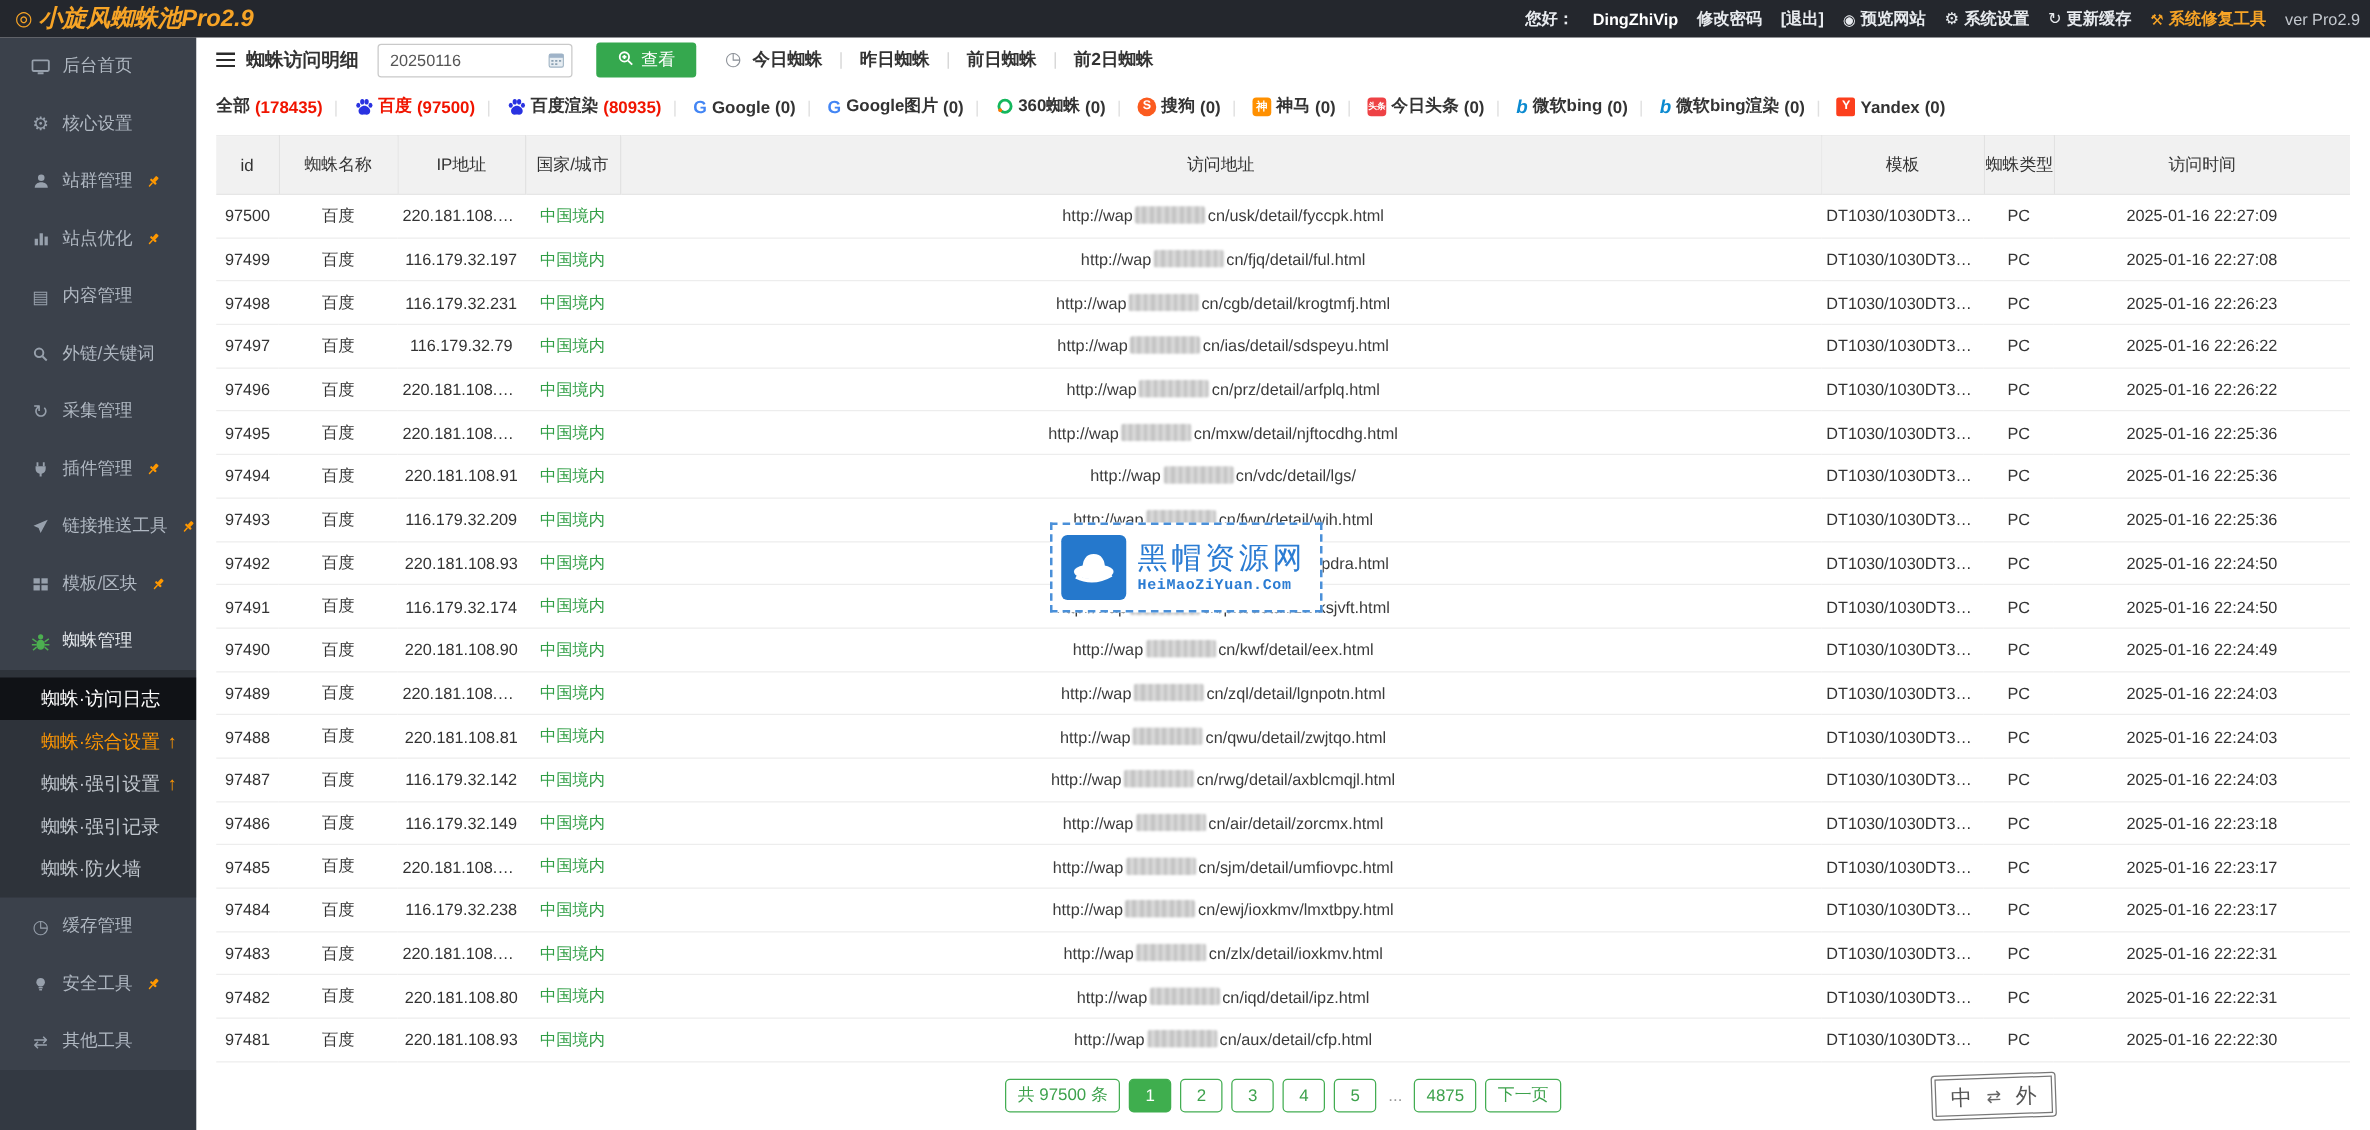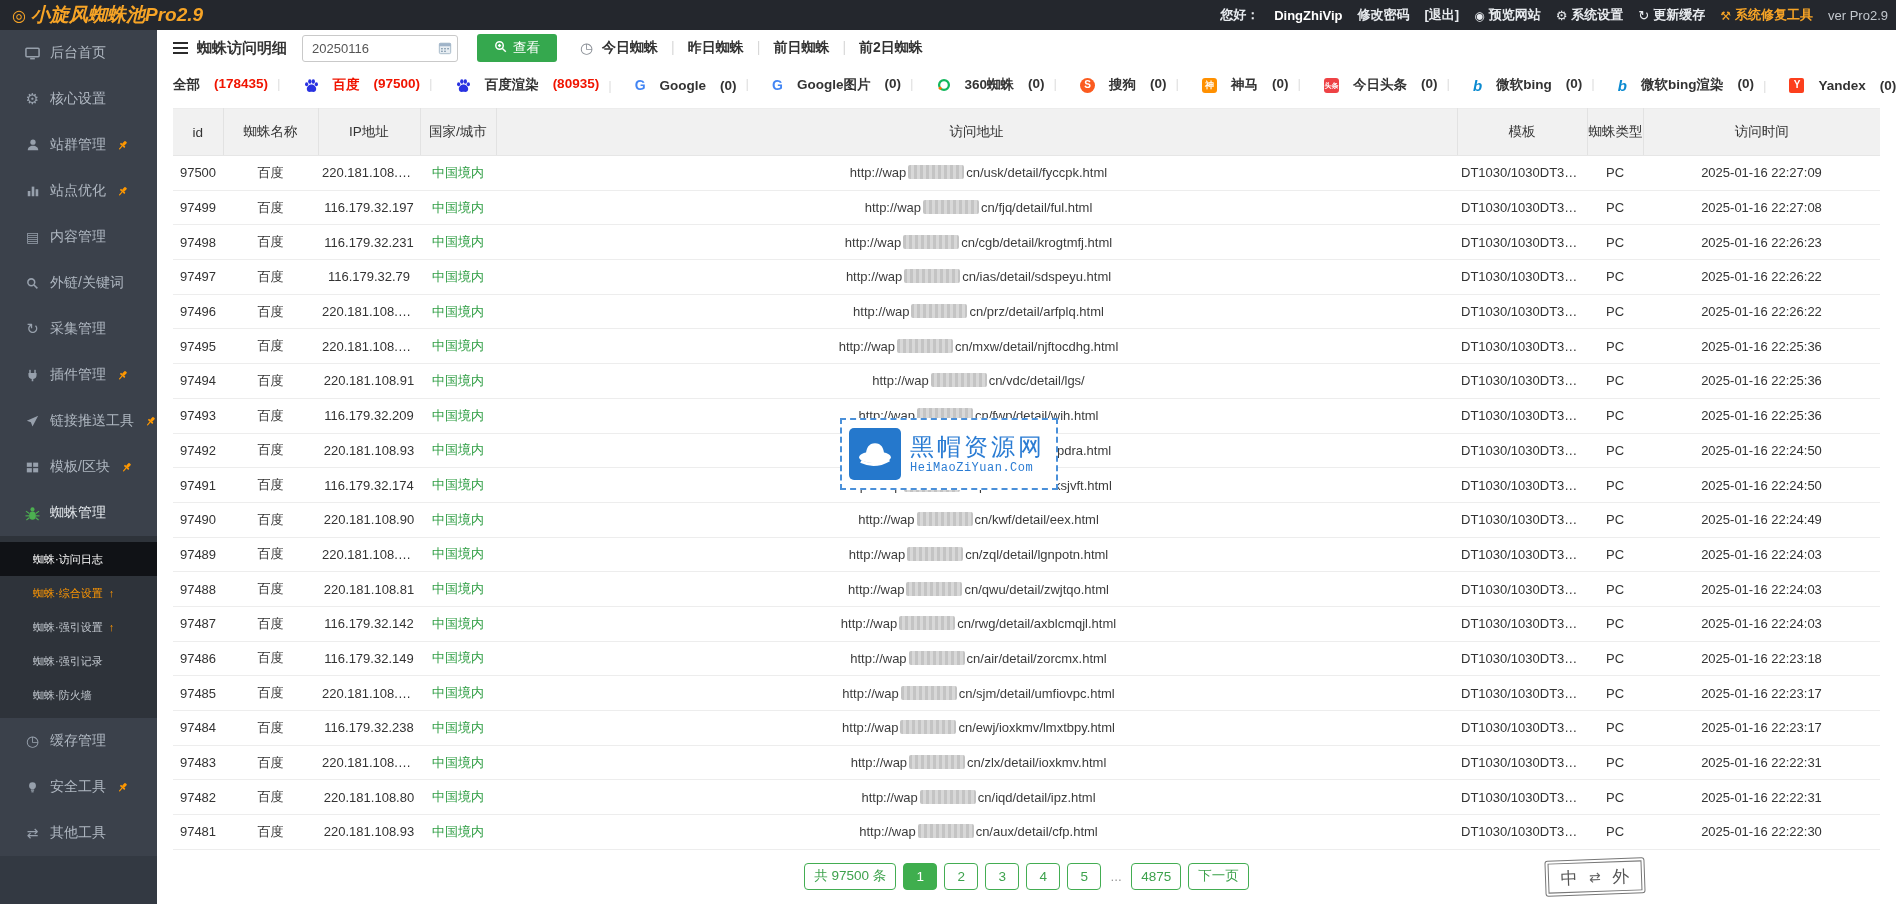--- a/index.html
+++ b/index.html
@@ -19,21 +19,21 @@
   .link{cursor:pointer}
   
   .sidebar{position:absolute;top:30px;left:0;bottom:0;width:157px;background:#3b414b;z-index:10;
            display:flex;flex-direction:column;overflow:hidden}
   .side-item{height:46px;flex:none;display:flex;align-items:center;padding-left:24px;gap:9px;
              color:#b0b8c2;font-size:14px;cursor:pointer;white-space:nowrap}
   .side-item.open .side-label{color:#e4e8ec}
   .side-icon{width:17px;display:inline-flex;justify-content:center;align-items:center;color:#97a0ac}
   .pin{display:inline-flex;margin-left:1px}
   .submenu{background:#2e333a;padding:6px 0;flex:none}
-  .sub-item{height:34px;display:flex;align-items:center;padding-left:33px;color:#c2c8cf;font-size:11px;cursor:pointer;white-space:nowrap}
+  .sub-item{height:34px;display:flex;align-items:center;padding-left:33px;color:#c2c8cf;font-size:15px;cursor:pointer;white-space:nowrap}
   .sub-item.active{background:#101216;color:#fff}
   .sub-item.orange{color:#ff9702}
   .up{color:#ff9702;margin-left:6px;font-weight:bold}
   .side-fill{flex:1;background:#333942}
   
   .main{position:absolute;left:157px;top:30px;right:0;bottom:0;background:#fff;overflow:hidden}
   .toolbar{height:36px;display:flex;align-items:center;padding:0 16px;gap:9px}
   .list-icon{width:15px;height:12px;flex:none;background:repeating-linear-gradient(to bottom,#2b2b2b 0 2px,transparent 2px 5px)}
   .page-title{font-size:15px;font-weight:bold;color:#333;margin:0 6px 0 0}
   .date-wrap{position:relative}
@@ -41,21 +41,21 @@
               font-size:13px;color:#555;outline:none;box-sizing:border-box;font-family:inherit}
   .cal{position:absolute;right:6px;top:6px;cursor:pointer;line-height:0}
   .view-btn{background:#35a84e;border:none;color:#fff;height:28px;padding:0 17px;border-radius:3px;font-size:13.5px;
             display:inline-flex;align-items:center;gap:6px;cursor:pointer;font-family:inherit;margin-left:10px}
   .clock{color:#8a8f96;font-size:16px;margin-left:14px;line-height:1}
   .quick{display:flex;align-items:center}
   .quick-link{font-size:14px;font-weight:bold;color:#333;cursor:pointer;white-space:nowrap}
   .quick-link + .quick-link::before{content:"|";color:#d8d8d8;margin:0 13px;font-weight:normal}
   
   .filterbar{display:flex;align-items:center;padding:10px 16px;font-size:13.5px;color:#333;white-space:nowrap;font-weight:bold}
-  .filter-item{display:inline-flex;gap:14px;cursor:pointer}
+  .filter-item{display:inline-flex;align-items:center;gap:4px;cursor:pointer}
   .filter-item + .filter-item::before{content:"|";color:#e0e0e0;margin:0 9px;font-weight:normal}
   .f-icon{display:inline-flex;align-items:center;line-height:0}
   .f-label.red,.f-count.red{color:#f01400}
   .badge-square,.badge-circle{display:inline-flex;align-items:center;justify-content:center;width:15px;height:15px;
       border-radius:3px;color:#fff;font-size:9px;font-weight:bold;line-height:1;font-style:normal}
   .badge-circle{border-radius:50%}
   
   .grid{border-collapse:collapse;table-layout:fixed;margin:4px 16px;width:calc(100% - 32px);font-size:13px;color:#333}
   .grid th{background:#f1f1f1;height:44px;font-weight:normal;font-size:13.5px;color:#333;
            border-right:1px solid #e2e2e2;border-top:1px solid #ececec;border-bottom:1px solid #e6e6e6;
@@ -74,21 +74,21 @@
   .page-box{min-width:14px;height:25px;padding:0 9px;border:1px solid #43ad52;border-radius:4px;color:#3da24c;
             display:inline-flex;align-items:center;justify-content:center;font-size:13.5px;cursor:pointer;background:#fff}
   .page-box.current{background:#3fae4e;color:#fff;border-color:#3fae4e}
   .page-box.ellipsis{border:none;color:#999;padding:0 1px;cursor:default}
   .page-box.info{cursor:default}
   
   .watermark{position:absolute;left:840px;top:418px;width:218px;height:72px;background:#fff;border:2px dashed #4a90d9;
              display:flex;align-items:center;gap:9px;padding:5px 7px;box-sizing:border-box;z-index:6}
   .wm-logo{width:52px;height:52px;background:#2578cc;border-radius:5px;display:flex;align-items:center;justify-content:center;flex:none}
   .wm-cn{font-size:24px;color:#2b7cd3;font-weight:normal;letter-spacing:3px;line-height:1.15;white-space:nowrap}
-  .wm-en{font-size:12px;color:#2b7cd3;font-weight:normal;font-family:"Liberation Mono",monospace;letter-spacing:.5px;white-space:nowrap}
+  .wm-en{font-size:12px;color:#2b7cd3;font-weight:bold;font-family:"Liberation Mono",monospace;letter-spacing:.5px;white-space:nowrap}
   
   .stamp{position:absolute;left:1545px;top:859px;width:100px;height:36px;border:4px double #777;border-radius:3px;
          display:flex;align-items:center;justify-content:space-evenly;color:#555;font-size:17px;
          transform:rotate(-2deg);background:rgba(255,255,255,.55);z-index:6;box-sizing:border-box}
   .stamp-mid{font-size:14px;color:#666}
 </style>
 </head>
 <body>
 
 <header class="topbar">

